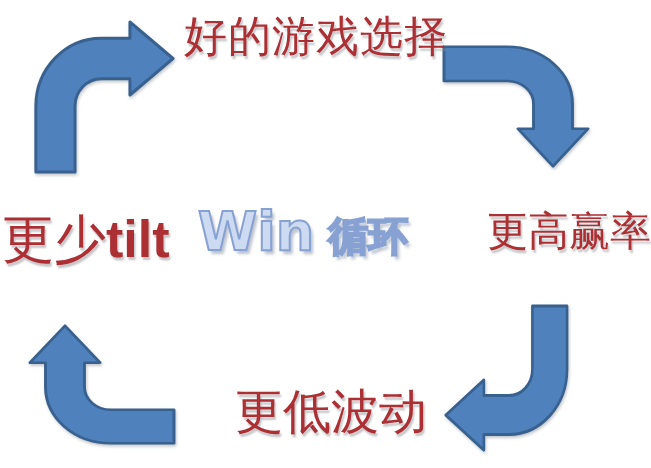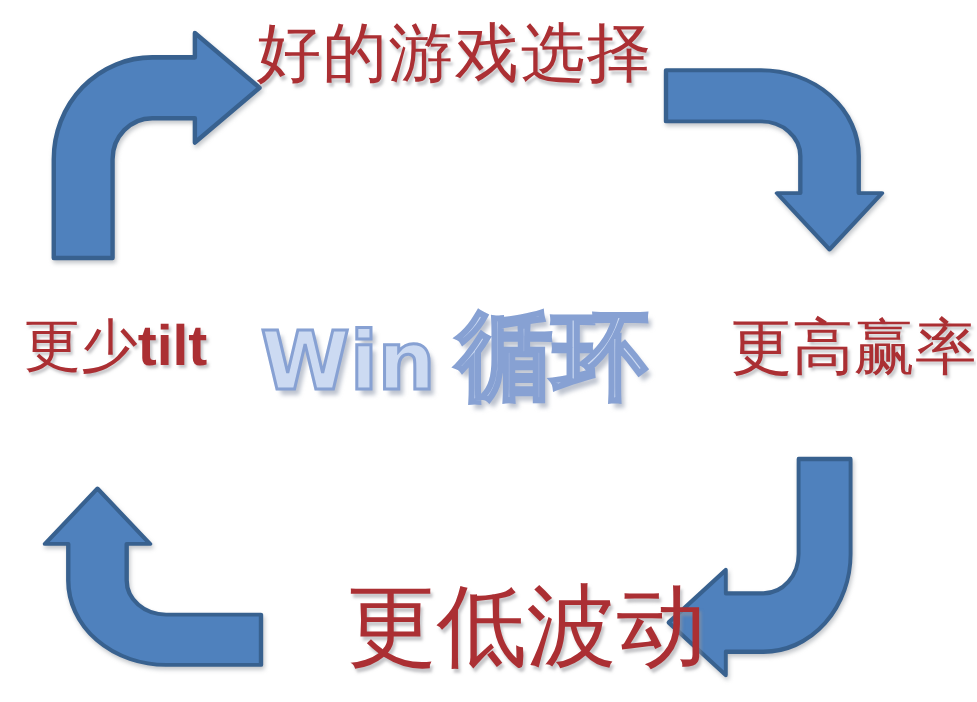--- a/index.html
+++ b/index.html
@@ -13,33 +13,33 @@
   }
   .a-tl{left:28px;top:20px;width:147px;height:152px;}
   .a-tr{left:444px;top:40px;width:146px;height:128px;}
   .a-br{left:444px;top:306px;width:130px;height:146px;}
   .a-bl{left:28px;top:324px;width:146px;height:126px;}
   .label{
     position:absolute;color:#ab2f33;white-space:nowrap;
     text-shadow:1.5px 2.5px 2px rgba(150,150,155,.55);
     line-height:1.15;
   }
-  .l-top{left:171px;top:12px;width:260px;text-align:left;font-size:43px;letter-spacing:1px;}
+  .l-top{left:184px;top:12px;width:260px;text-align:left;font-size:43px;letter-spacing:1px;}
   .l-right{left:480px;top:208px;width:171px;text-align:right;font-size:41px;}
-  .l-bottom{left:231px;top:384px;width:200px;font-size:60px;}
-  .l-left{left:2px;top:210px;width:150px;text-align:center;font-size:38px;}
+  .l-bottom{left:231px;top:384px;width:200px;text-align:center;font-size:48px;}
+  .l-left{left:2px;top:210px;width:150px;text-align:center;font-size:52px;}
   .en{font-family:"Liberation Sans","DejaVu Sans",sans-serif;font-weight:700;}
   .title{
     position:absolute;left:172px;top:198px;width:262px;text-align:center;white-space:nowrap;
     font-family:"DejaVu Sans","Liberation Sans",sans-serif;font-weight:700;font-size:54px;
     color:#ccdaf2;-webkit-text-stroke:2px #87a1d3;
     text-shadow:3px 4px 3px rgba(145,155,175,.6);
     line-height:1.25;
   }
-  .title .cjk{margin-left:14px;font-size:64px;}
+  .title .cjk{margin-left:14px;font-size:40px;}
 </style>
 </head>
 <body>
 
 <div class="stage">
 
   <svg class="arrow a-tl" viewBox="0 0 150 150" preserveAspectRatio="none">
     <path d="M 8 150 L 8 85 A 67 67 0 0 1 75 18 L 104 18 L 104 2 L 148 38 L 104 74 L 104 58 L 75 58 A 27 27 0 0 0 48 85 L 48 150 Z" stroke-width="3" stroke-linejoin="round" fill="#4f81bd" stroke="#38618f"></path>
   </svg>
 

